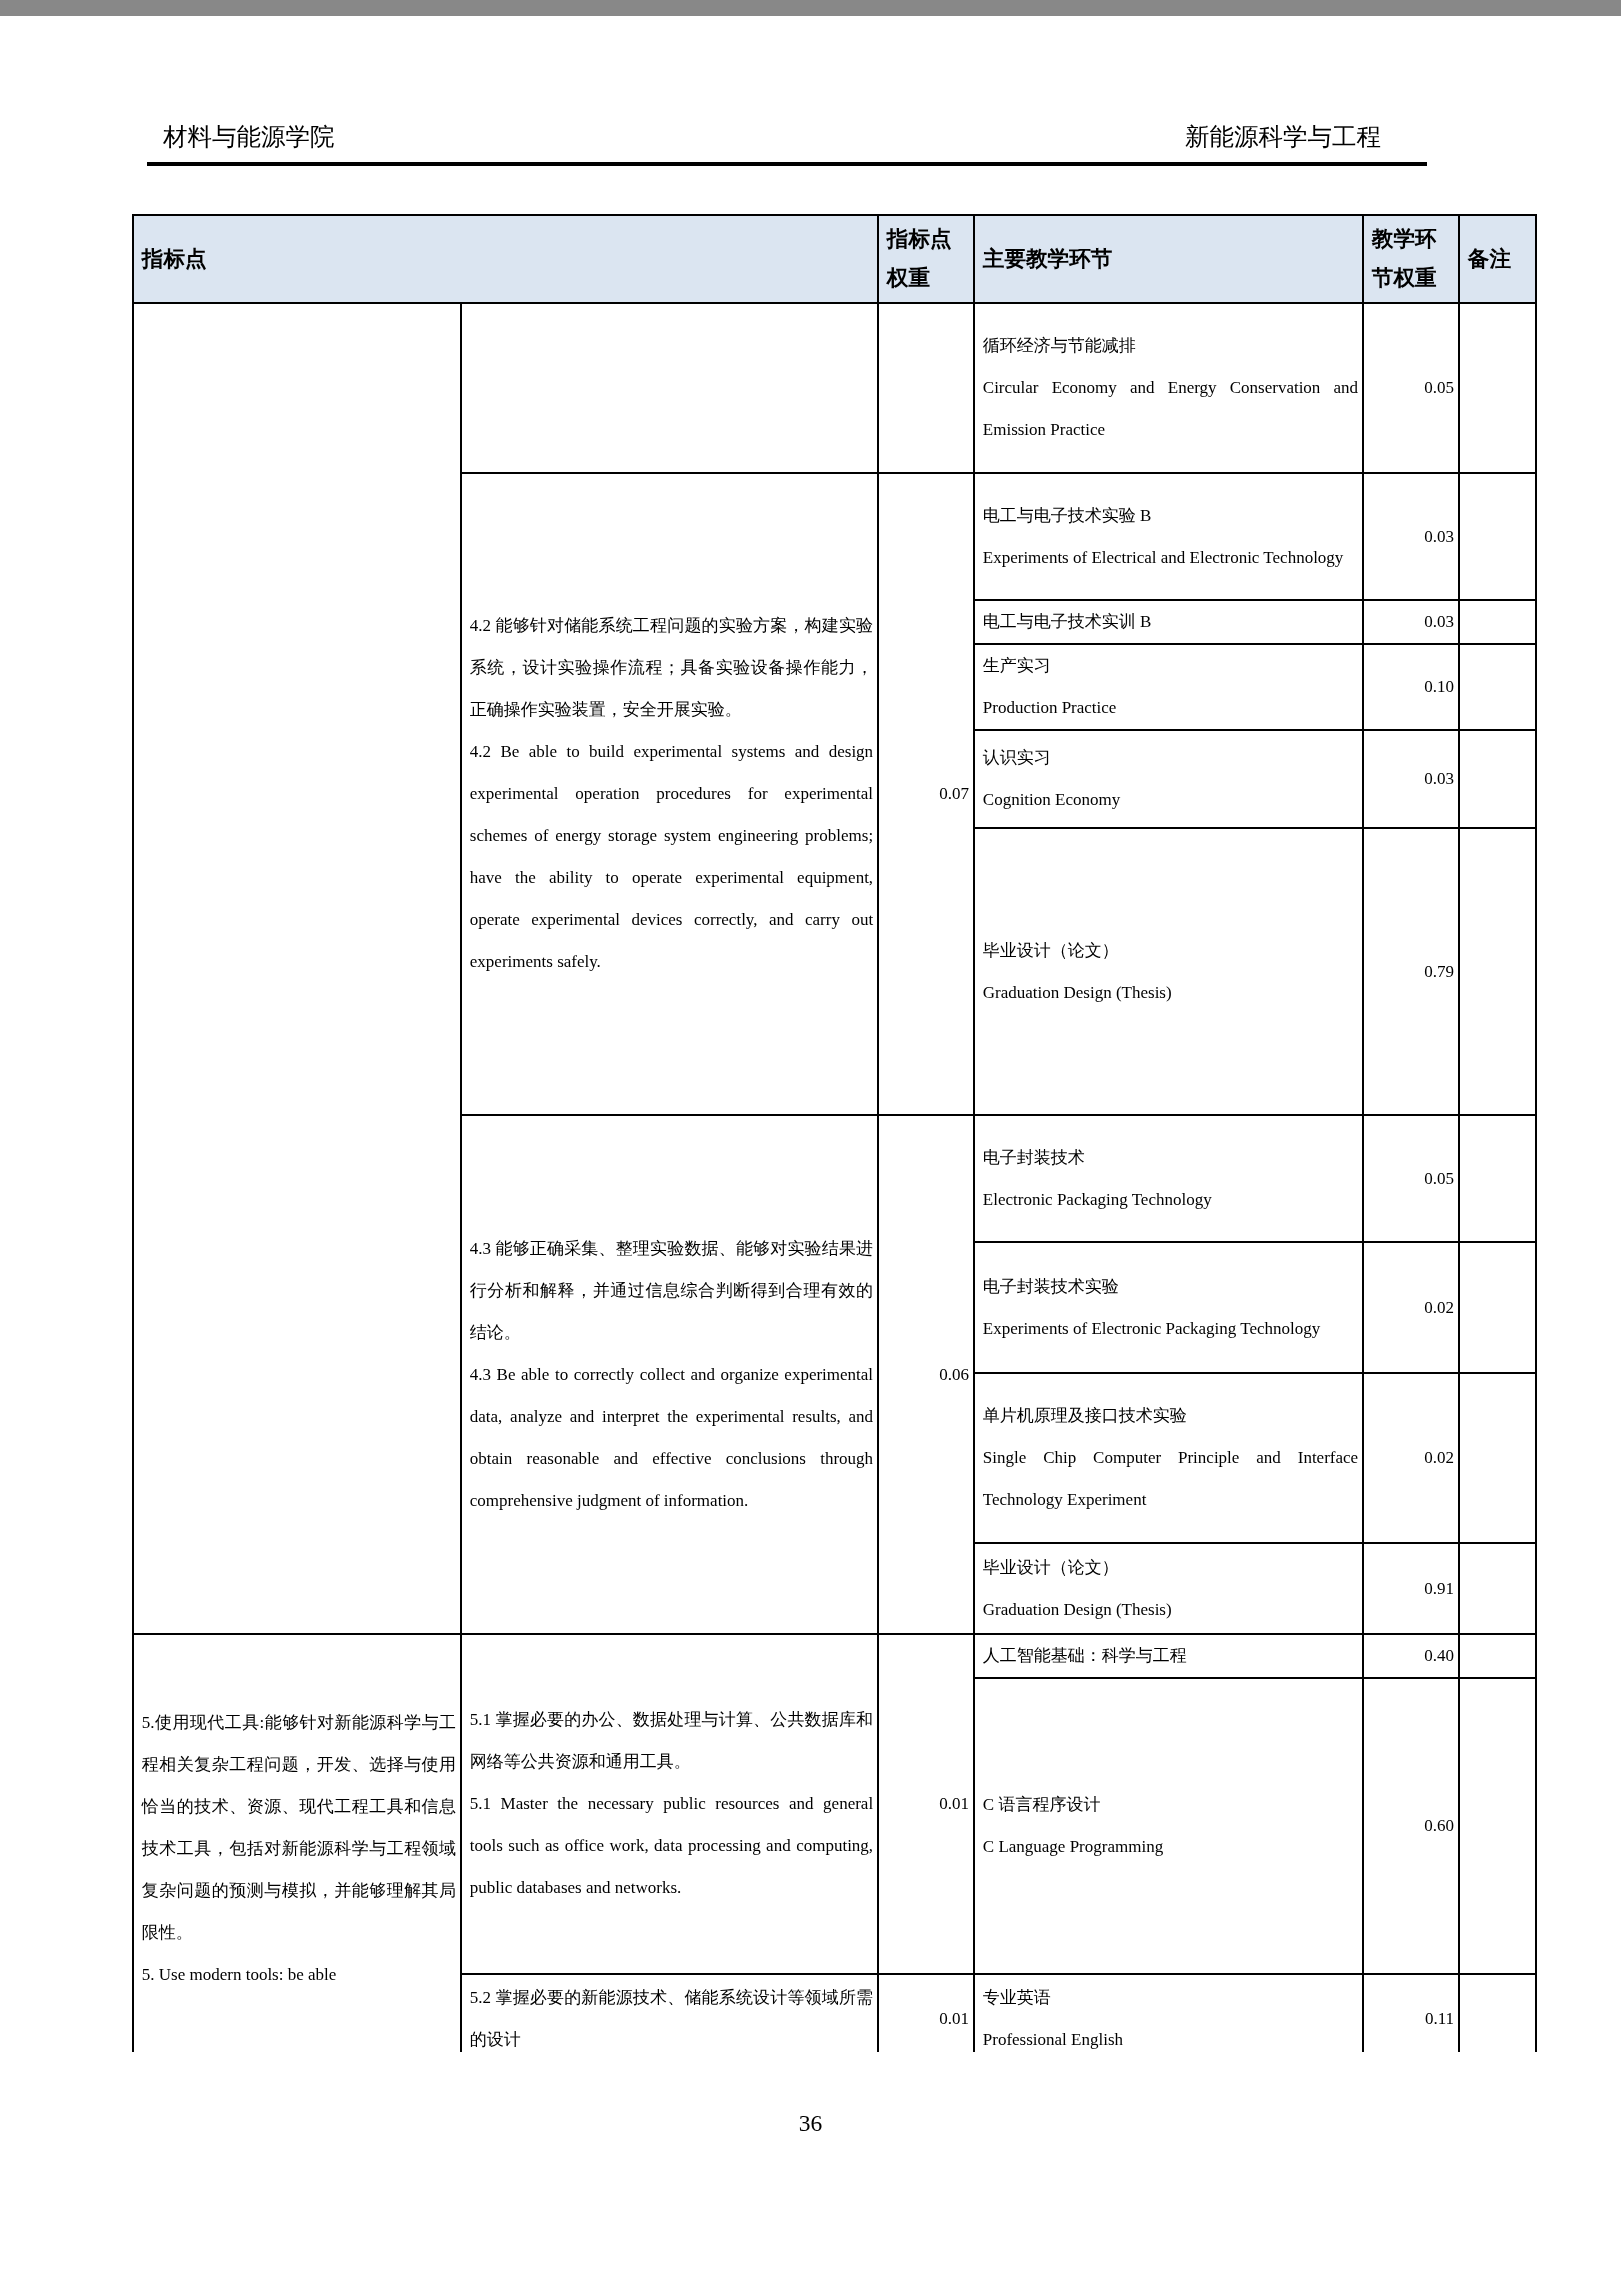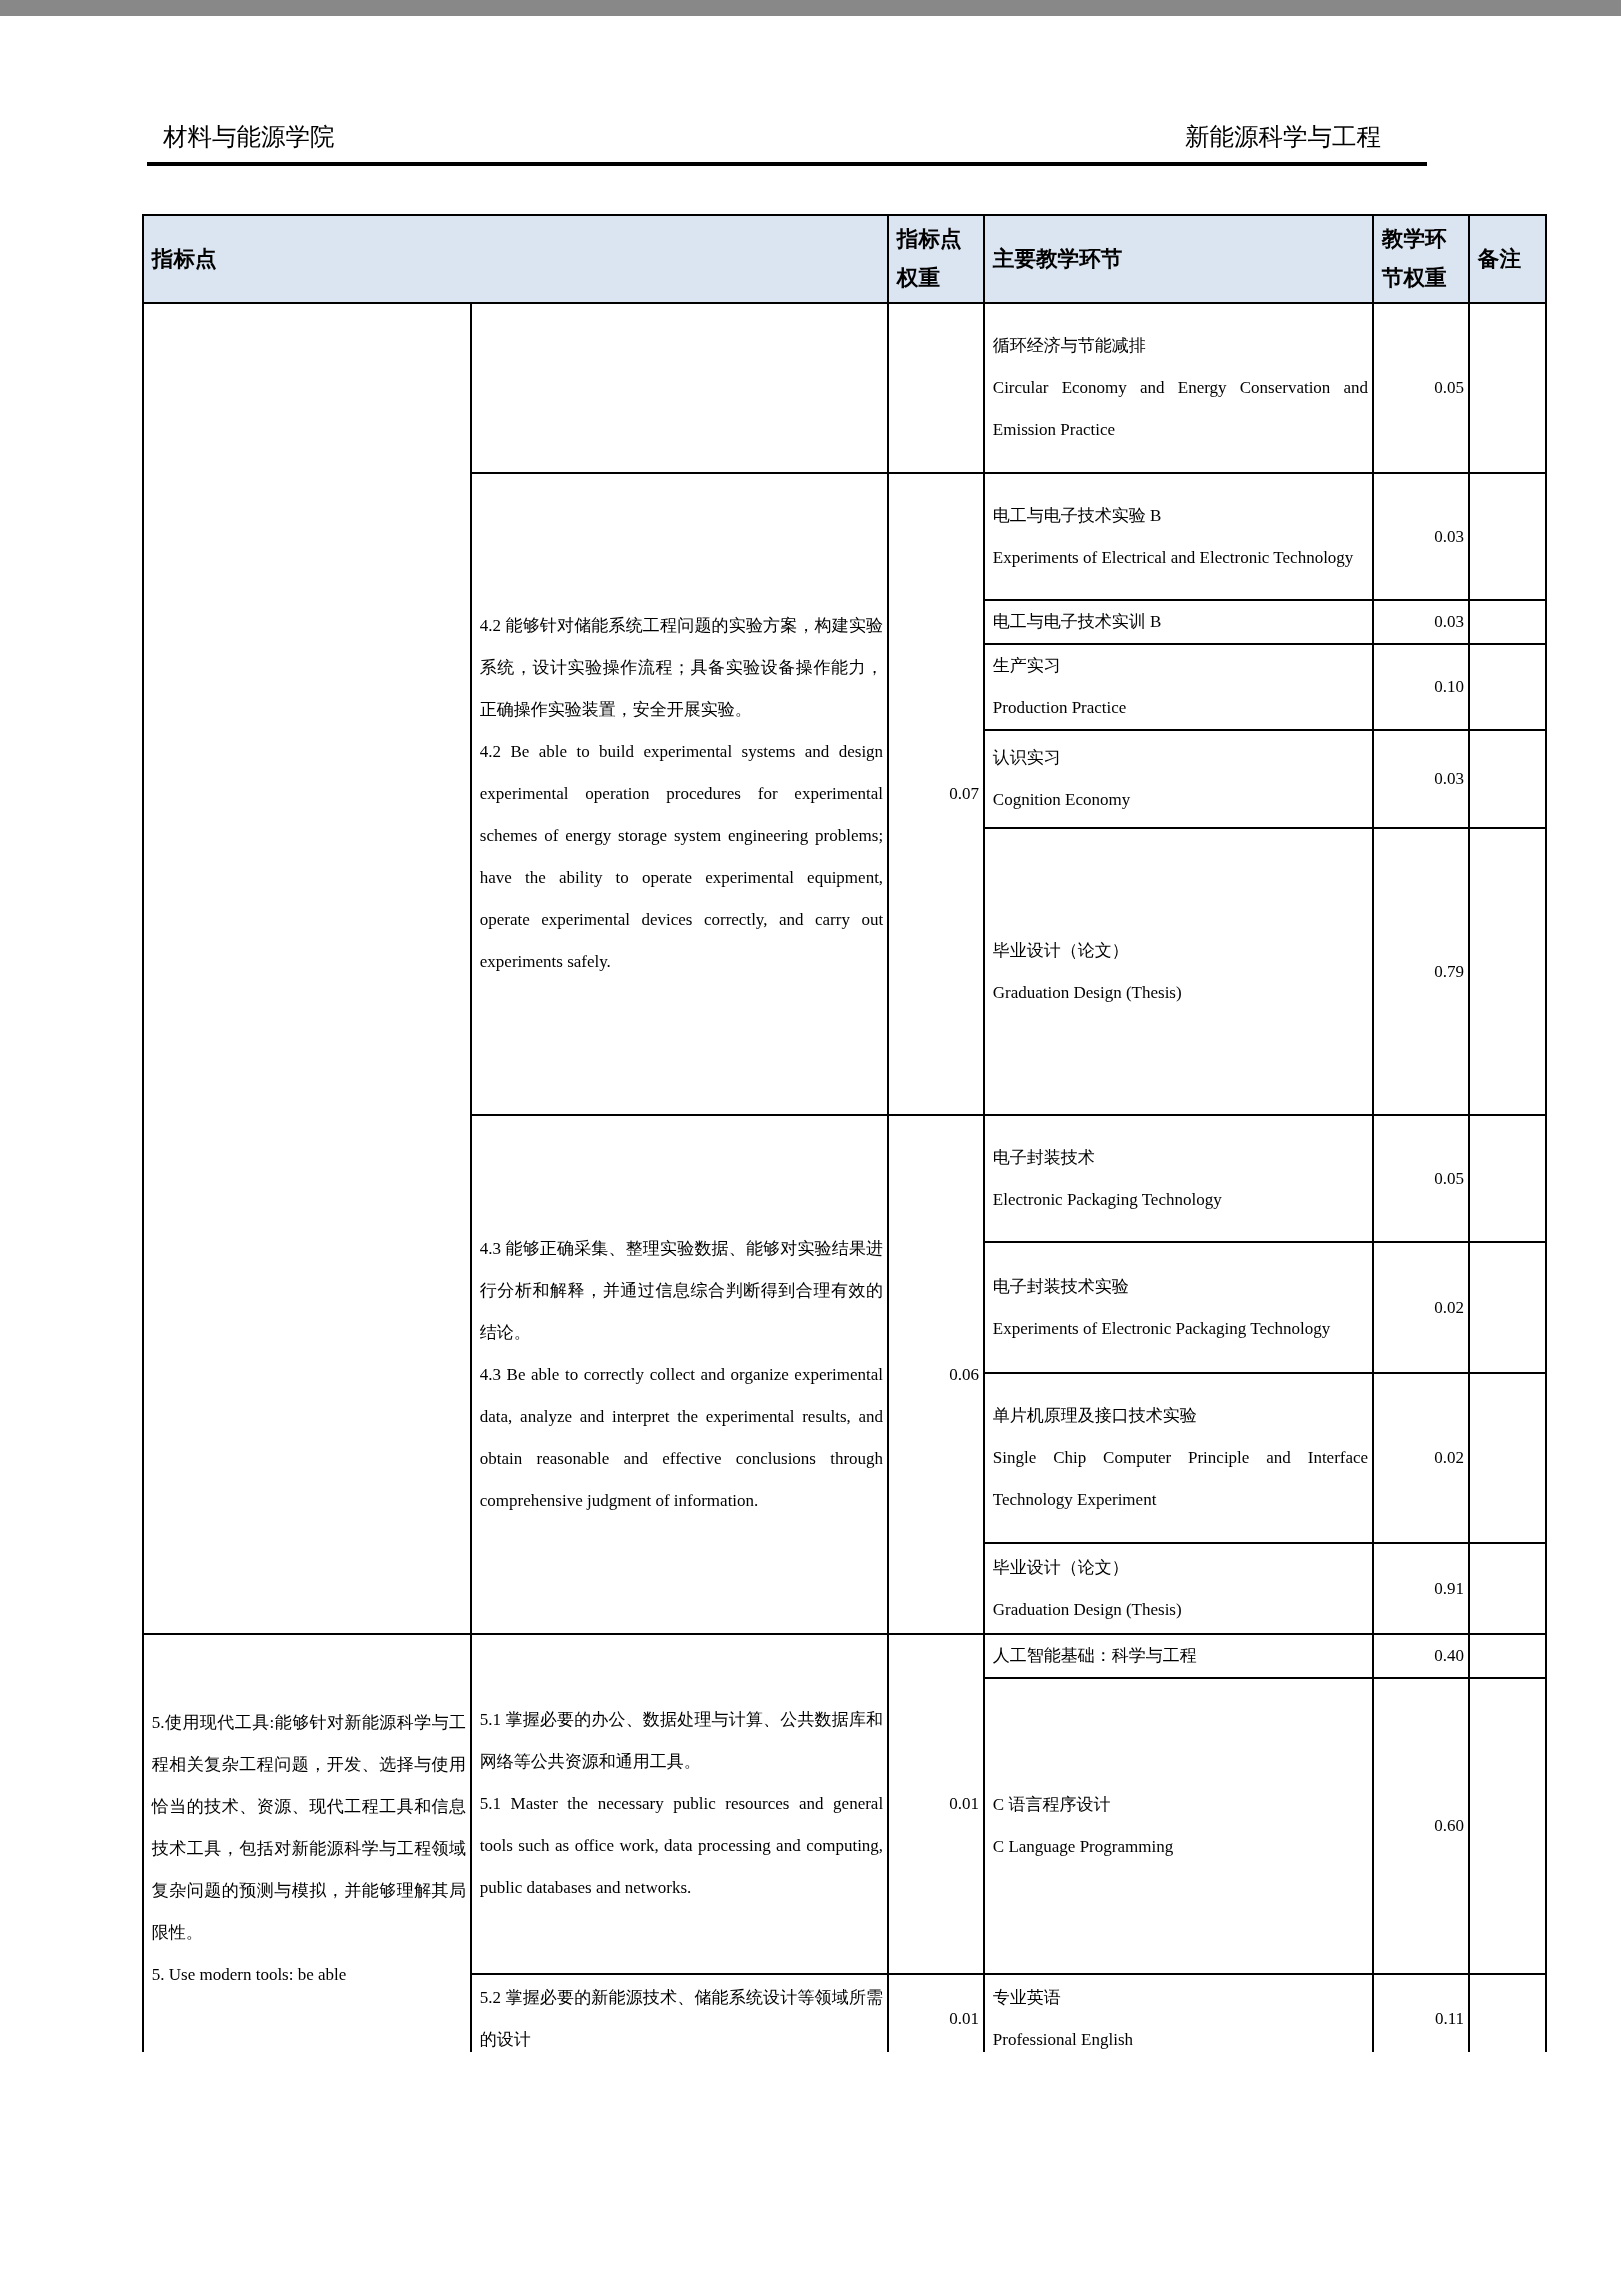--- a/index.html
+++ b/index.html
@@ -14,21 +14,21 @@
   }
   .doc-header{
     position:absolute;left:163px;top:104px;width:1218px;
     display:flex;justify-content:space-between;
     font-size:24.5px;line-height:33px;
   }
   .header-rule{
     position:absolute;left:147px;top:146px;width:1280px;height:3.9px;background:#000;
   }
   .table-clip{
-    position:absolute;left:142px;top:198px;width:1411px;height:1838px;overflow:hidden;
+    position:absolute;left:132px;top:198px;width:1411px;height:1838px;overflow:hidden;
   }
   table.curr{
     border-collapse:collapse;table-layout:fixed;width:1404px;border:2.9px solid #000;
   }
   table.curr th, table.curr td{
     border:2px solid #000;
     overflow:hidden;
   }
   table.curr th{
     background:#dbe5f1;
@@ -219,15 +219,16 @@
           <span class="en">Professional English</span>
         </td>
         <td class="weight">0.11</td>
         <td></td>
       </tr>
 
     </tbody>
       </table>
   </div>
 
+  <div class="page-number">36</div>
 
 </div>
 
 
 </body></html>

